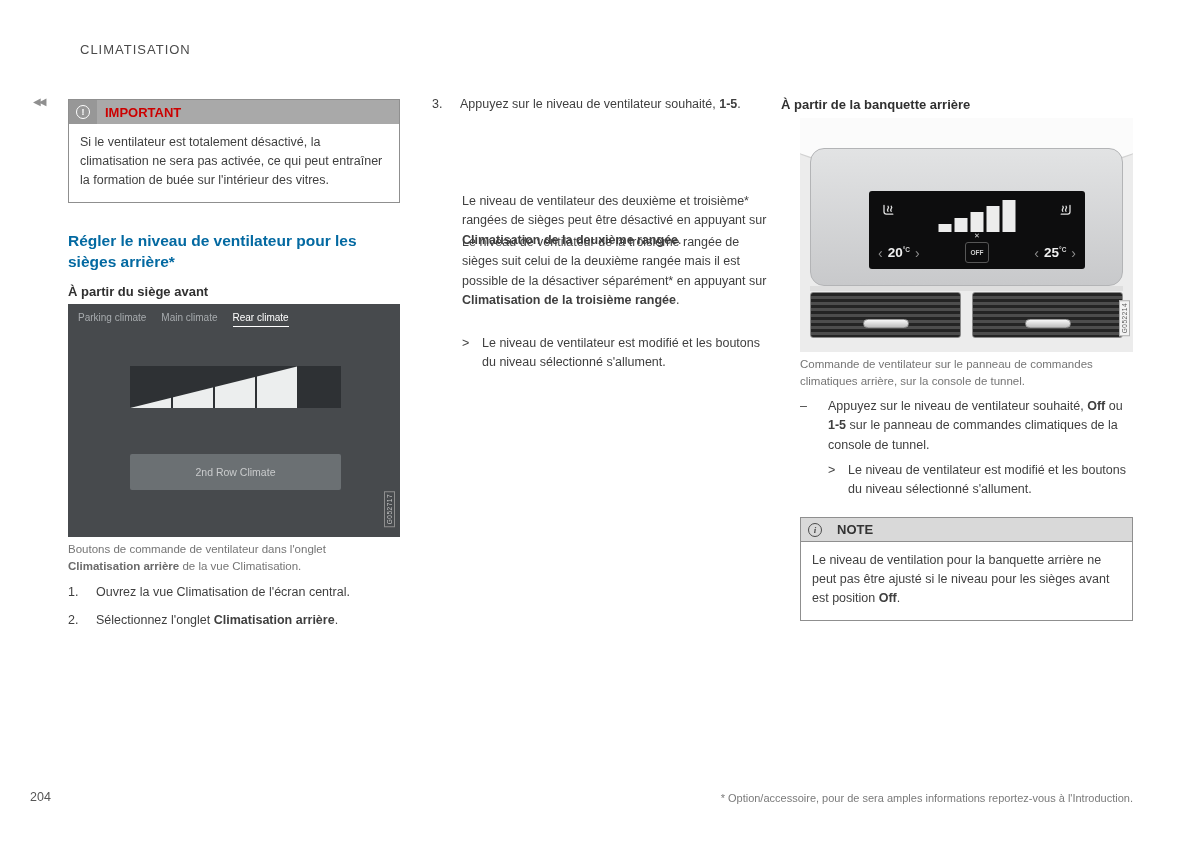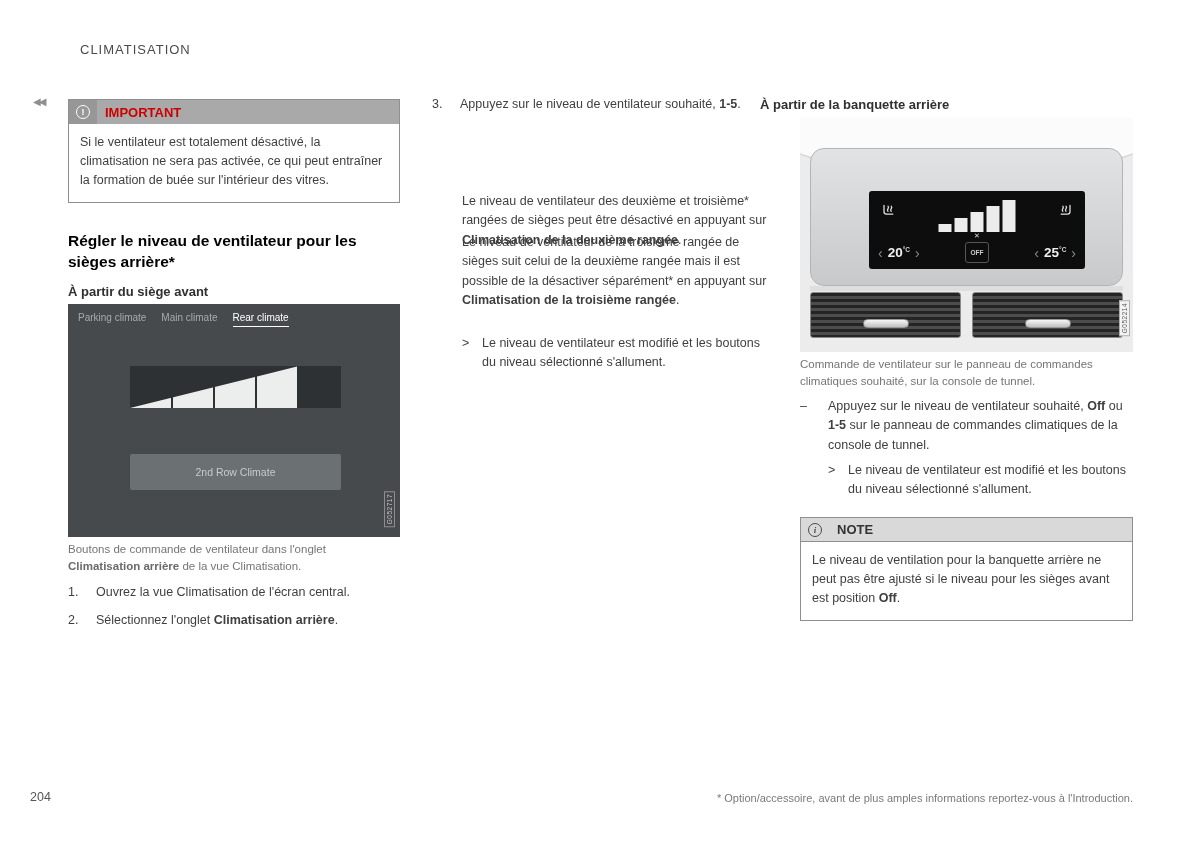--- a/index.html
+++ b/index.html
@@ -12,21 +12,21 @@
   .abs{position:absolute;}
 
   
   .section-title{left:68px; top:42px; font-size:13px; letter-spacing:1px; color:#4a4a4a;margin-left:12px;}
   .back-arrows{left:33px; top:96px; font-size:10px; color:#8f8f8f; letter-spacing:-2px;}
 
   
   .body-text{font-size:12.5px; line-height:1.55; color:#3f3f3f;}
   .caption{font-size:11.5px; line-height:1.5; color:#757575;}
   .caption strong{color:#6a6a6a;}
-  .h-main{font-size:15.5px; font-weight:bold; color:#000000; line-height:1.35;}
+  .h-main{font-size:15.5px; font-weight:bold; color:#0369a1; line-height:1.35;}
   .h-sub{font-size:13px; font-weight:bold; color:#303030;}
 
   
   .msgbox{border:1px solid #8f8f8f;}
   .msgbox .head{display:flex; align-items:center; height:24px;}
   .imp .head{background:#a9a9a9;}
   .note .head{background:#d9d9d9; border-bottom:1px solid #8f8f8f;}
   .icon-cell{width:28px; height:100%; display:flex; align-items:center; justify-content:center;}
   .imp .icon-cell{background:#979797;}
   .circle-glyph{width:14px;height:14px;border-radius:50%; display:flex;align-items:center;justify-content:center;
@@ -67,21 +67,21 @@
 
   
   .mc-step3{left:432px; top:95px; width:340px;}
   .mc-para1{left:462px; top:146px; width:310px;margin-top:46px;}
   .mc-para2{left:462px; top:233px; width:310px;}
   .result{display:flex;}
   .result .marker{width:20px; flex:0 0 20px;}
   .mc-result{left:462px; top:334px; width:302px;}
 
   
-  .rc-heading{left:760px; top:97px;}
+  .rc-heading{left:781px; top:97px;}
 
   
   .fig2{left:800px; top:118px; width:333px; height:234px; background:#ececec; overflow:hidden;}
   .fig2-arc{position:absolute; left:-32px; top:-44px; width:397px; height:104px; background:#fbfbfb;
     border-radius:50%; border-bottom:2px solid #d2d2d2;}
   .fig2-console{position:absolute; left:10px; top:30px; width:313px; height:138px; border-radius:14px;
     background:linear-gradient(#e2e3e4, #c8c9cb); border:1px solid #b3b4b6;}
   .fig2-display{position:absolute; left:58px; top:42px; width:216px; height:78px; background:#0d0d0e; border-radius:3px;}
   .bars{position:absolute; left:50%; top:8px; transform:translateX(-50%); display:flex; align-items:flex-end; gap:3px; height:33px;}
   .bar{width:13px; background:#ececec;}
@@ -222,21 +222,21 @@
       <div class="grille">
         <div class="slider"></div>
       </div>
       <div class="grille">
         <div class="slider"></div>
       </div>
     </div>
     <div class="vtext fig2-id">G052214</div>
   </figure>
 
-  <p class="abs caption rc-caption">Commande de ventilateur sur le panneau de commandes climatiques souhaité, sur la console de tunnel.</p>
+  <p class="abs caption rc-caption">Commande de ventilateur sur le panneau de commandes climatiques arrière, sur la console de tunnel.</p>
 
   <div class="abs body-text step rc-dash">
     <span class="num">–</span>
     <span><span>Appuyez sur le niveau de ventilateur souhaité, </span><strong>Off</strong><span> ou </span><strong>1-5</strong><span> sur le panneau de commandes climatiques de la console de tunnel.</span></span>
   </div>
 
   <div class="abs body-text result rc-result">
     <span class="marker">&gt;</span>
     <span>Le niveau de ventilateur est modifié et les boutons du niveau sélectionné s'allument.</span>
   </div>
@@ -245,15 +245,15 @@
     <div class="head">
       <div class="icon-cell">
         <span class="circle-glyph">i</span>
       </div>
       <span class="box-title">NOTE</span>
     </div>
     <div class="box-body"><span>Le niveau de ventilation pour la banquette arrière ne peut pas être ajusté si le niveau pour les sièges avant est position </span><strong>Off</strong><span>.</span></div>
   </section>
 
   <div class="abs page-num">204</div>
-  <div class="abs footnote">* Option/accessoire, avant de plus amples informations reportez-vous à l'Introduction.</div>
+  <div class="abs footnote">* Option/accessoire, pour de sera amples informations reportez-vous à l'Introduction.</div>
 
 </div>
 
 </body></html>

